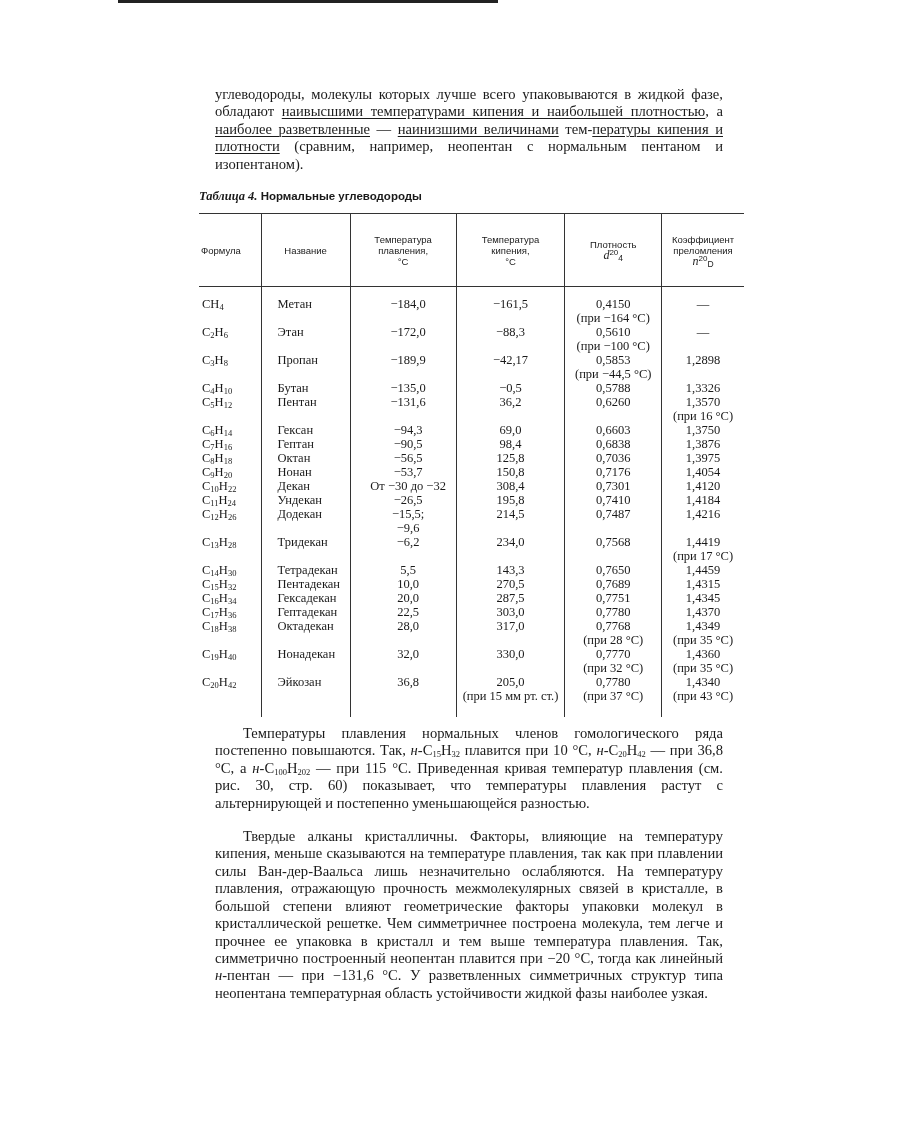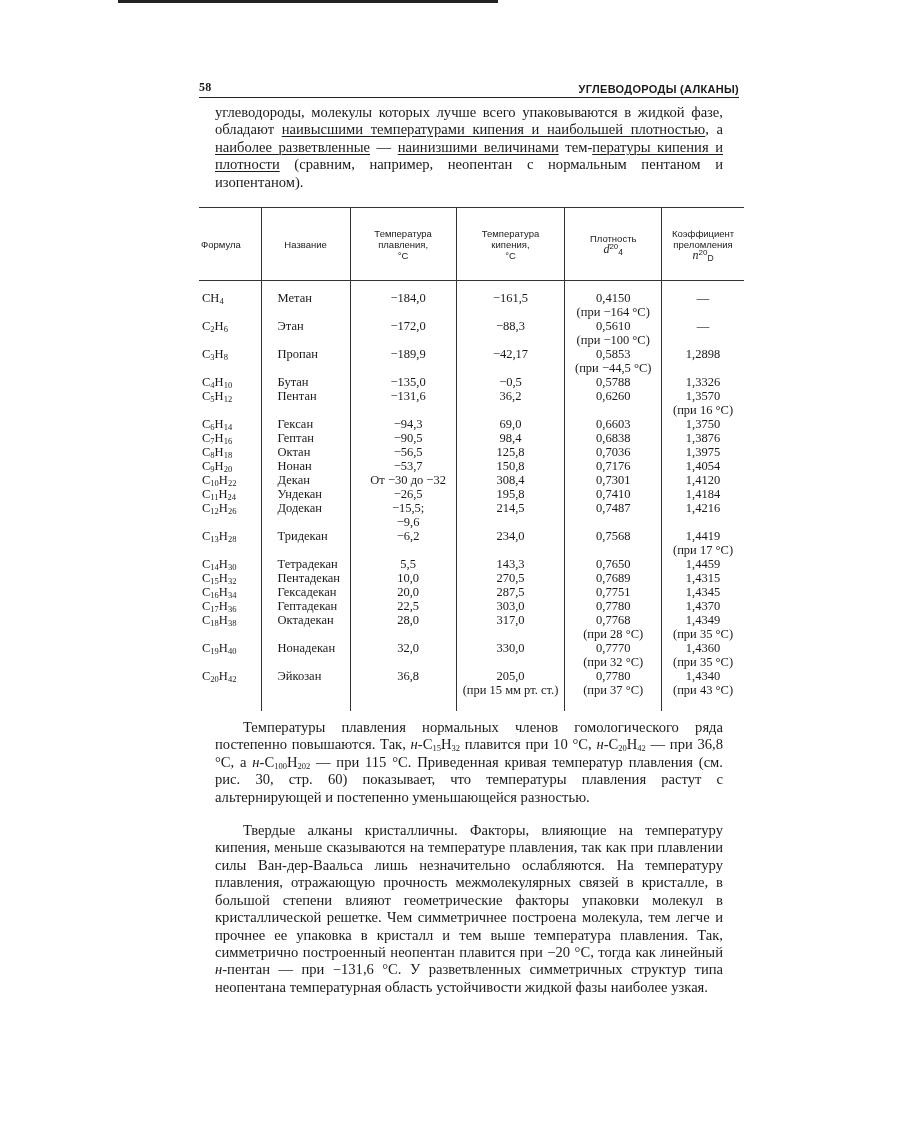--- a/index.html
+++ b/index.html
@@ -98,27 +98,27 @@
 
     .after { margin-top: 8px; }
   </style>
 </head>
 <body>
 
 <div class="top-bar"></div>
 
 <div class="page">
 
-  <div class="running-head">
-    <span class="pno">58</span>
-    <span>УГЛЕВОДОРОДЫ (АЛКАНЫ)</span>
+
+  <p class="para first"><span>углеводороды, молекулы которых лучше всего упаковываются в жидкой фазе, обладают </span><span class="u">наивысшими температурами кипения и наибольшей плотностью</span><span>, а </span><span class="u">наиболее разветвленные</span><span> — </span><span class="u">наинизшими величинами</span><span> тем-</span><span class="u">пературы кипения и плотности</span><span> (сравним, например, неопентан с нормальным пентаном и изопентаном).</span></p>
+
+  <div class="caption">
+    <i>Таблица 4.</i>
+    <span>Нормальные углеводороды</span>
   </div>
-
-  <p class="para first"><span>углеводороды, молекулы которых лучше всего упаковываются в жидкой фазе, обладают </span><span class="u">наивысшими температурами кипения и наибольшей плотностью</span><span>, а </span><span class="u">наиболее разветвленные</span><span> — </span><span class="u">наинизшими величинами</span><span> тем-</span><span class="u">пературы кипения и плотности</span><span> (сравним, например, неопентан с нормальным пентаном и изопентаном).</span></p>
-
 
   <table class="data">
     <thead>
       <tr>
         <th class="formula">Формула</th>
         <th class="bl">Название</th>
         <th class="bl">
           <span>Температура</span><br>
           <span>плавления,</span><br>
           <span>°C</span>

